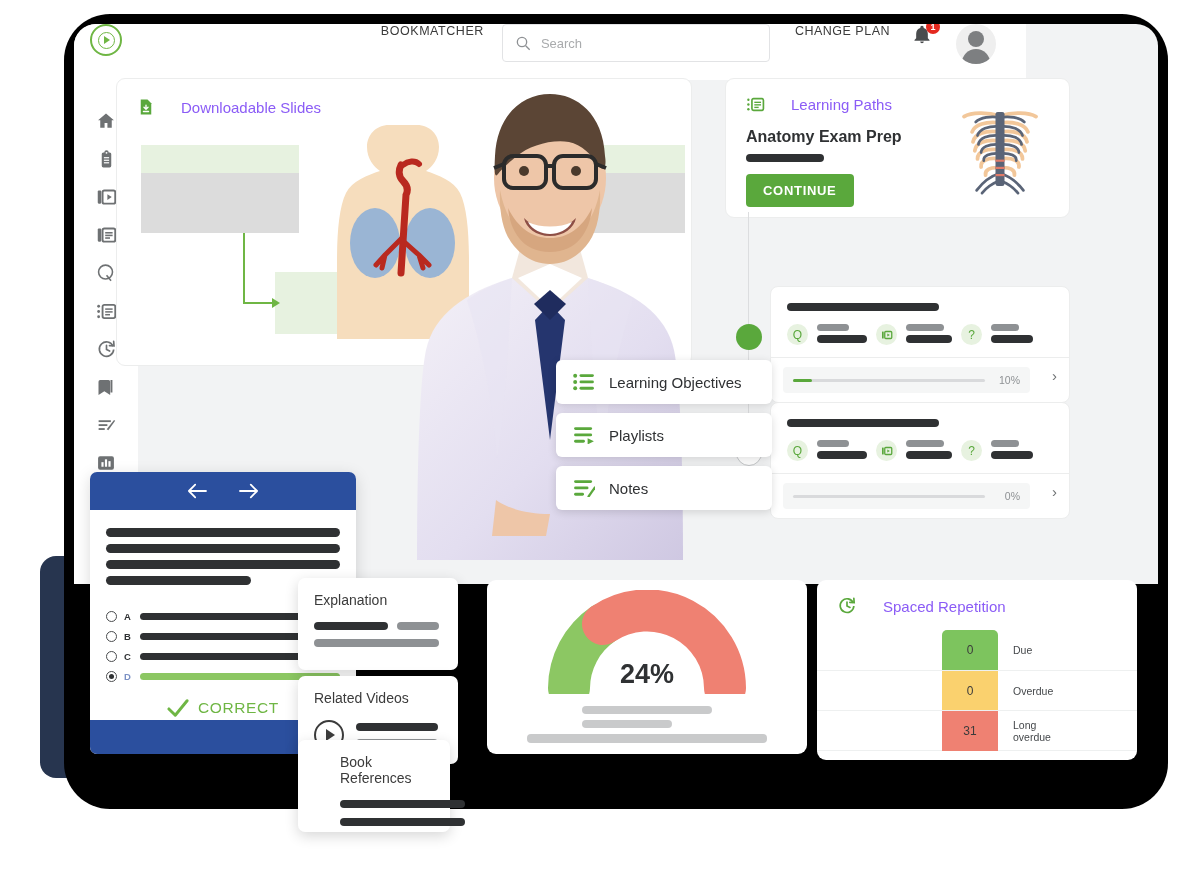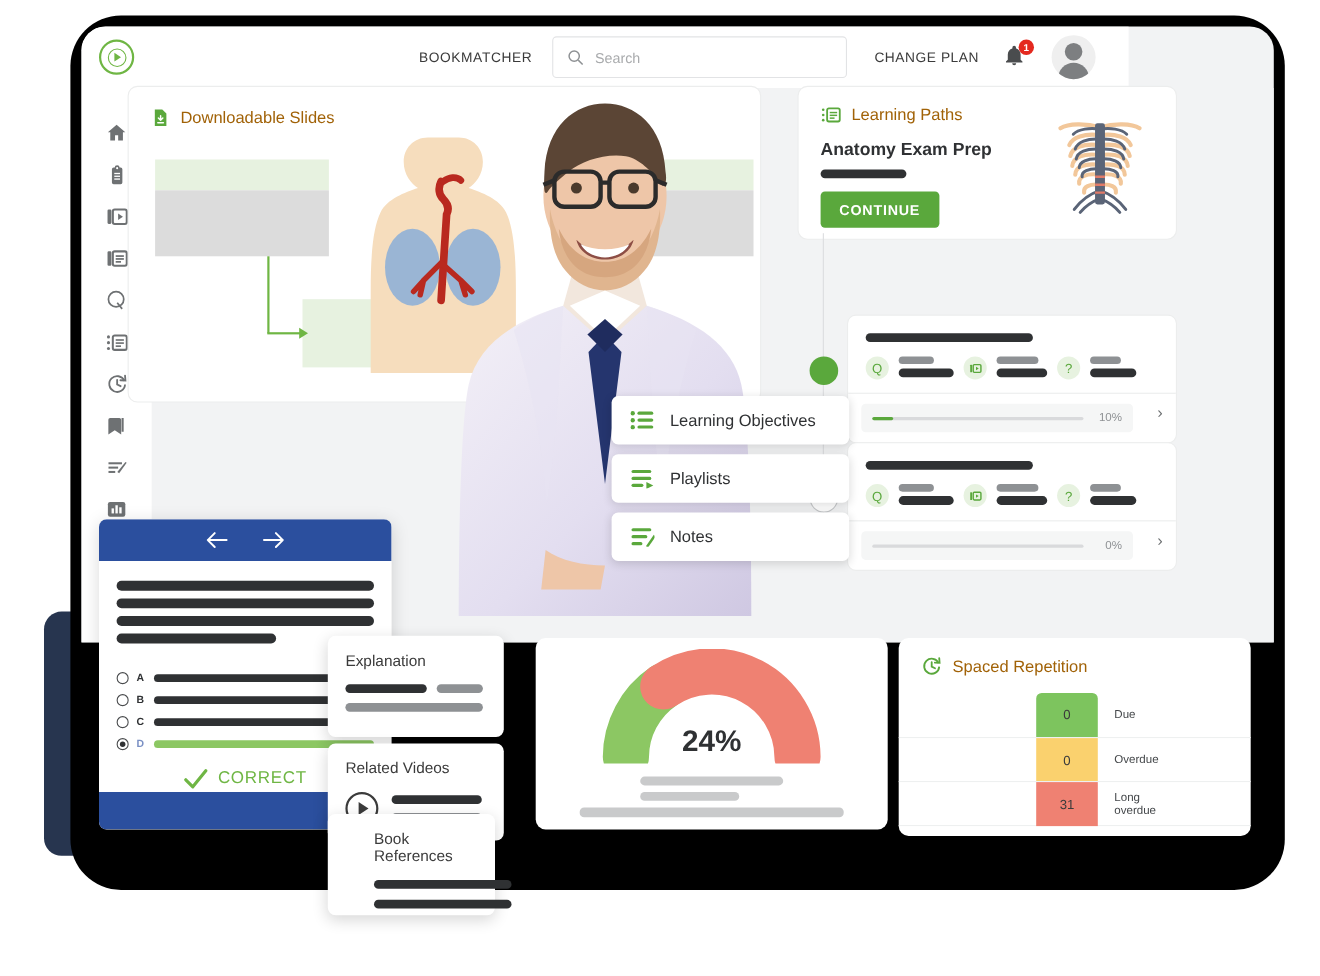--- a/index.html
+++ b/index.html
@@ -20,21 +20,21 @@
   .tablet-screen {
     position: absolute; left: 74px; top: 24px;
     width: 1084px; height: 560px;
     background: #f2f3f4; border-radius: 22px 22px 0 0;
     overflow: hidden;
   }
 
   
   .topbar {
     position: absolute; left: 0; top: 0; width: 952px; height: 56px;
-    background: #ffffff; display: flex; align-items: center;
+    background: #ffffff; display: flex; align-items: flex-start;
   }
   .logo-wrap { width: 64px; display: flex; justify-content: center; align-items: center; }
   .logo-circle {
     width: 32px; height: 32px; border-radius: 50%;
     border: 2.6px solid #6fb644; display: flex; align-items: center; justify-content: center;
   }
   .logo-inner {
     width: 17px; height: 17px; border-radius: 50%; border: 1.7px solid #6fb644;
     display: flex; align-items: center; justify-content: center;
   }
@@ -86,22 +86,22 @@
   }
   .side-item svg { display: block; }
 
   
   .canvas {
     position: absolute; left: 64px; top: 56px; width: 1020px; height: 504px;
     background: #f2f3f4; padding: 22px 22px 0 22px;
   }
   .card { background: #fff; border-radius: 9px; border: 1px solid #eceded; }
   .card-title {
-    display: flex; align-items: center; gap: 9px;
-    font-size: 15px; color: #a16207;
+    display: flex; align-items: center; gap: 26px;
+    font-size: 15px; color: #8b5cf6;
   }
 
   
   .slides-panel { position: absolute; left: 116px; top: 78px; width: 576px; height: 288px; }
   .slides-panel .card-title { padding: 18px 0 0 20px; }
   .slide-art { position: relative; width: 100%; height: 222px; }
   .blk { position: absolute; }
   .blk-green { background: #e7f2e0; }
   .blk-gray { background: #dcdcdc; }
   .arrow-line { position: absolute; background: #6fb644; }

